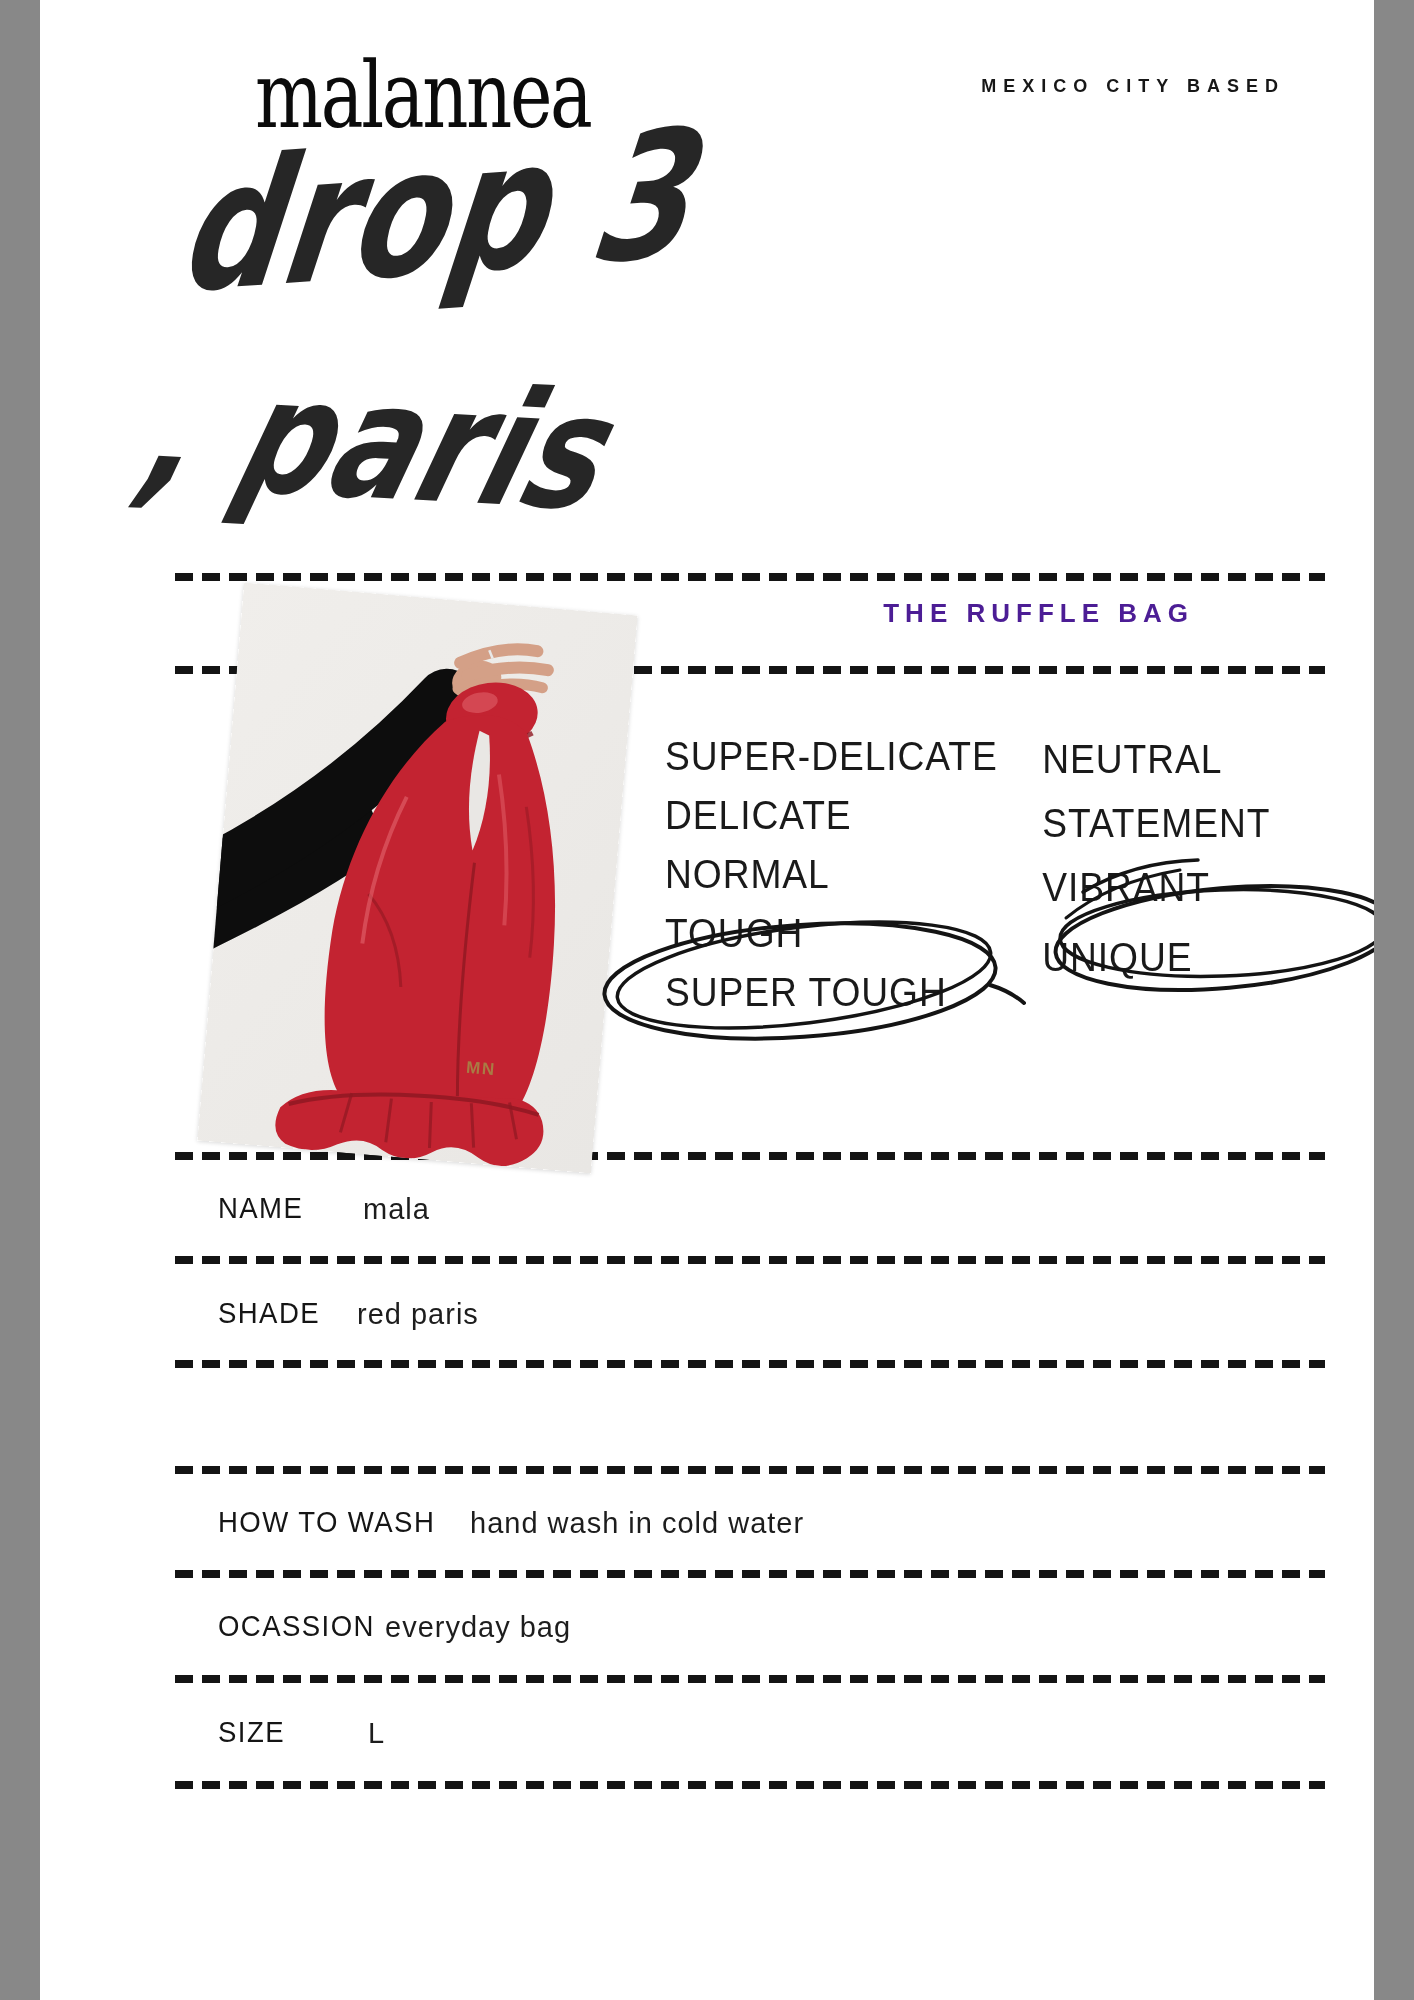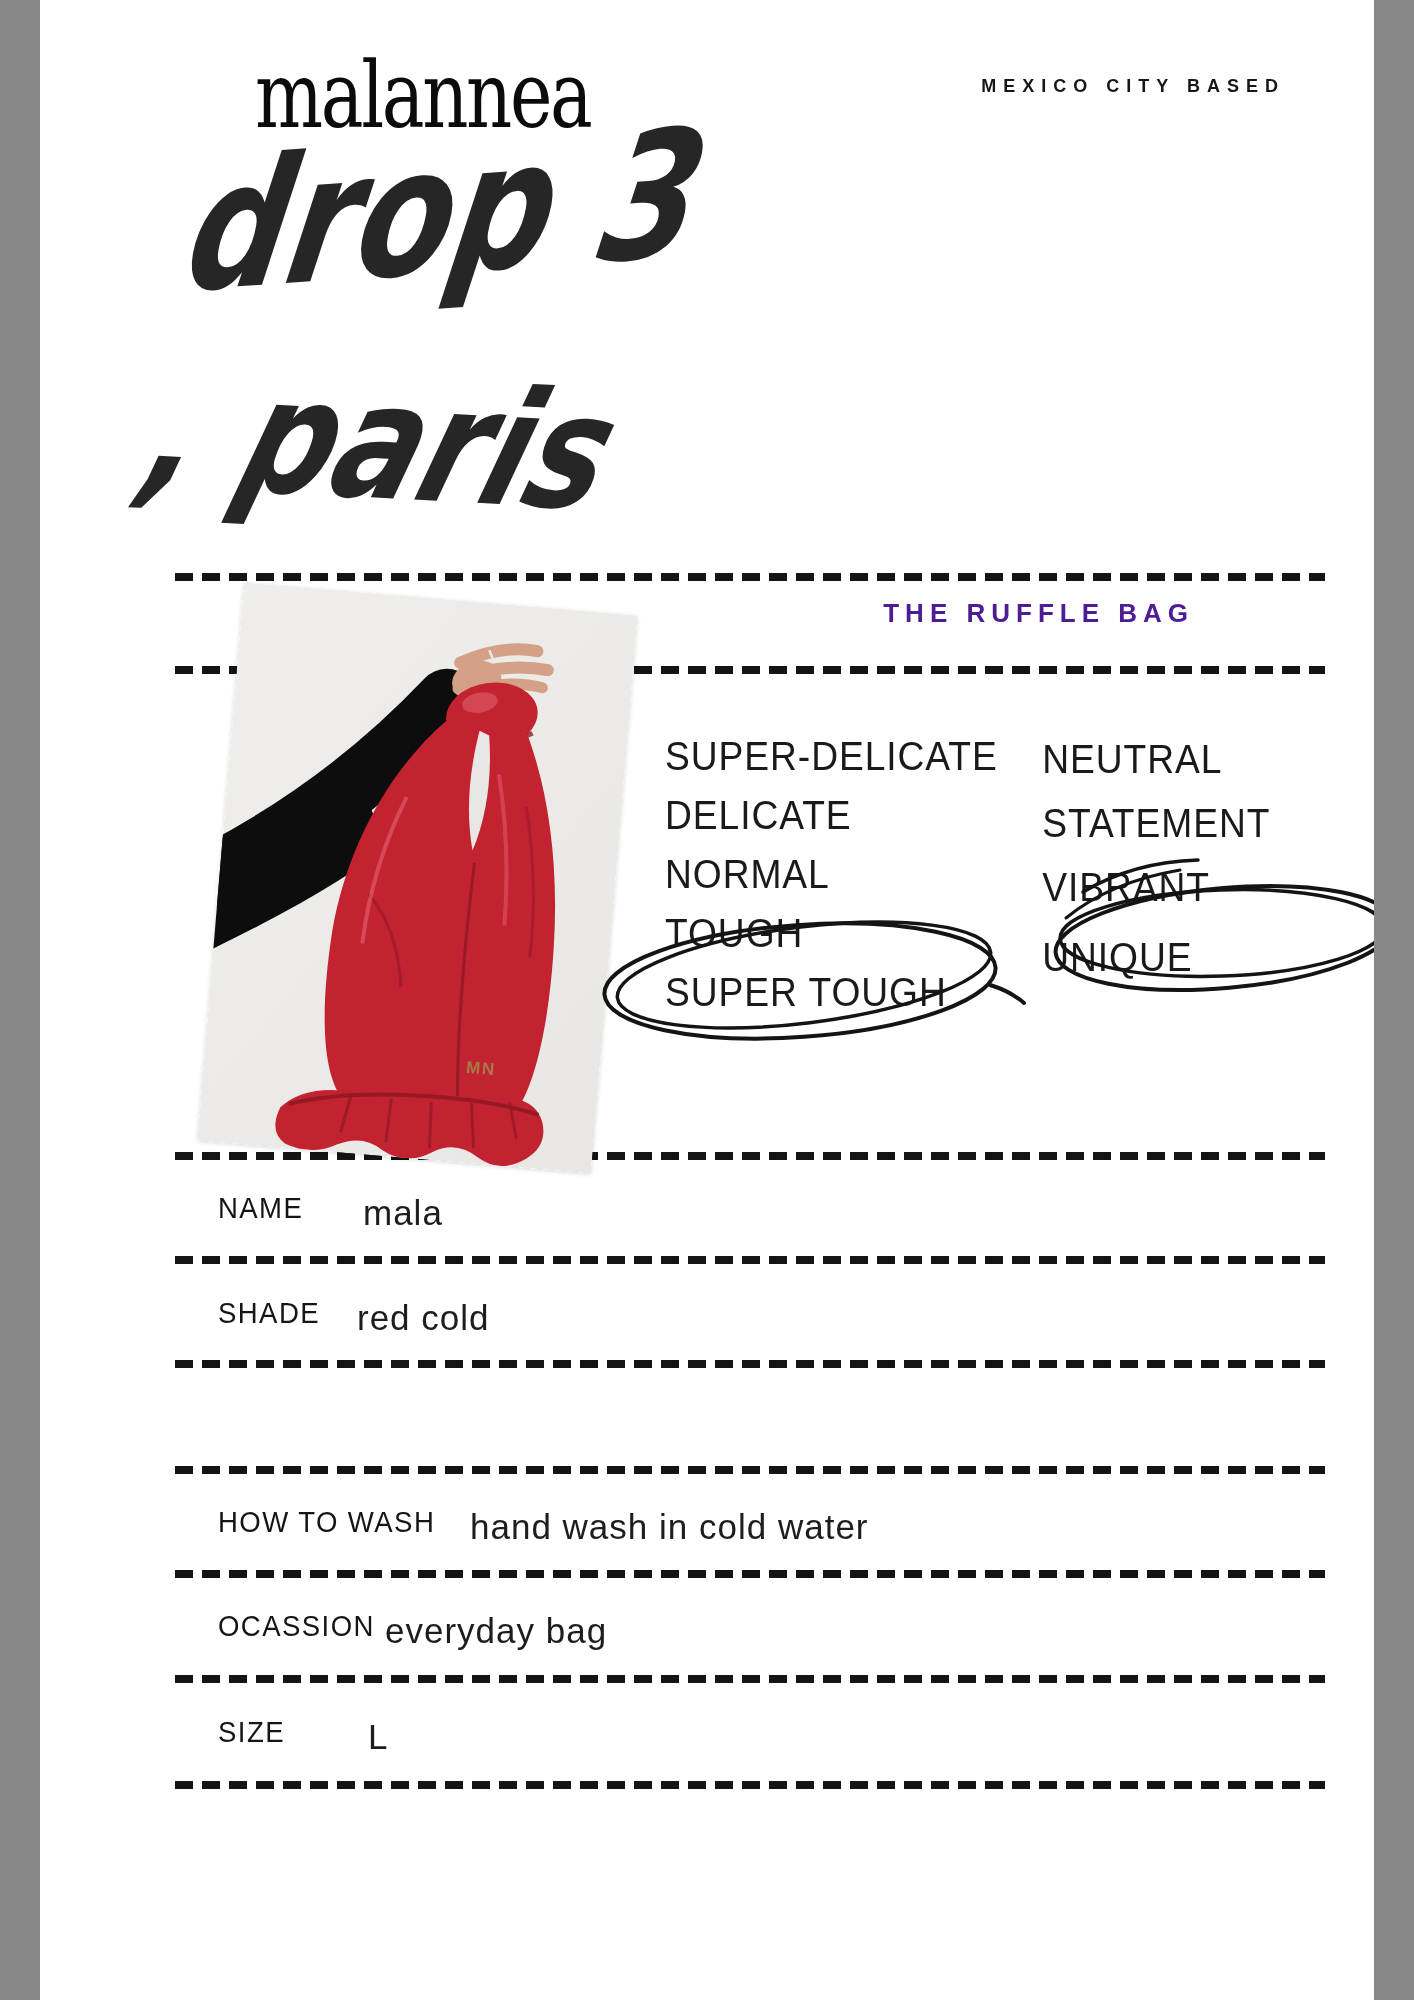--- a/index.html
+++ b/index.html
@@ -58,21 +58,21 @@
   .vibe-item.last{ margin-top:6px; }
   .circle-annot{ position:absolute; z-index:4; pointer-events:none; }
   .circle-care{ left:552px; top:903px; }
   .circle-vibe{ left:998px; top:850px; }
   
   .spec-row{ position:absolute; left:178px; width:1110px; height:46px; z-index:2; }
   .spec-label{
     display:inline-block; font-size:29px; letter-spacing:1.5px; color:#151515;
     transform:scaleX(.95); transform-origin:left; white-space:nowrap;
   }
-  .spec-value{ position:absolute; top:1px; font-size:35px; letter-spacing:1px; color:#1d1d1d; white-space:nowrap; }
+  .spec-value{ position:absolute; top:1px; font-size:29px; letter-spacing:1px; color:#1d1d1d; white-space:nowrap; }
   .v1 .spec-value{left:145px}.v2 .spec-value{left:139px}.v3 .spec-value{left:190px}
   .v4 .spec-value{left:252px}.v5 .spec-value{left:167px}.v6 .spec-value{left:150px}
   
   .footer-handle{
     position:absolute; left:0; top:1898px; width:100%; text-align:center;
     font-size:38px; letter-spacing:2px; color:#1b1b1b;
   }
 </style>
 </head>
 <body>
@@ -173,21 +173,21 @@
   <div class="dashline" style="top:1152px"></div>
 
   <div class="spec-row v1" style="top:1192px">
     <span class="spec-label">NAME</span>
     <span class="spec-value">mala</span>
   </div>
   <div class="dashline" style="top:1256px"></div>
 
   <div class="spec-row v2" style="top:1297px">
     <span class="spec-label">SHADE</span>
-    <span class="spec-value">red cold</span>
+    <span class="spec-value">red paris</span>
   </div>
   <div class="dashline" style="top:1360px"></div>
 
   <div class="dashline" style="top:1466px"></div>
 
   <div class="spec-row v4" style="top:1506px">
     <span class="spec-label">HOW TO WASH</span>
     <span class="spec-value">hand wash in cold water</span>
   </div>
   <div class="dashline" style="top:1570px"></div>

